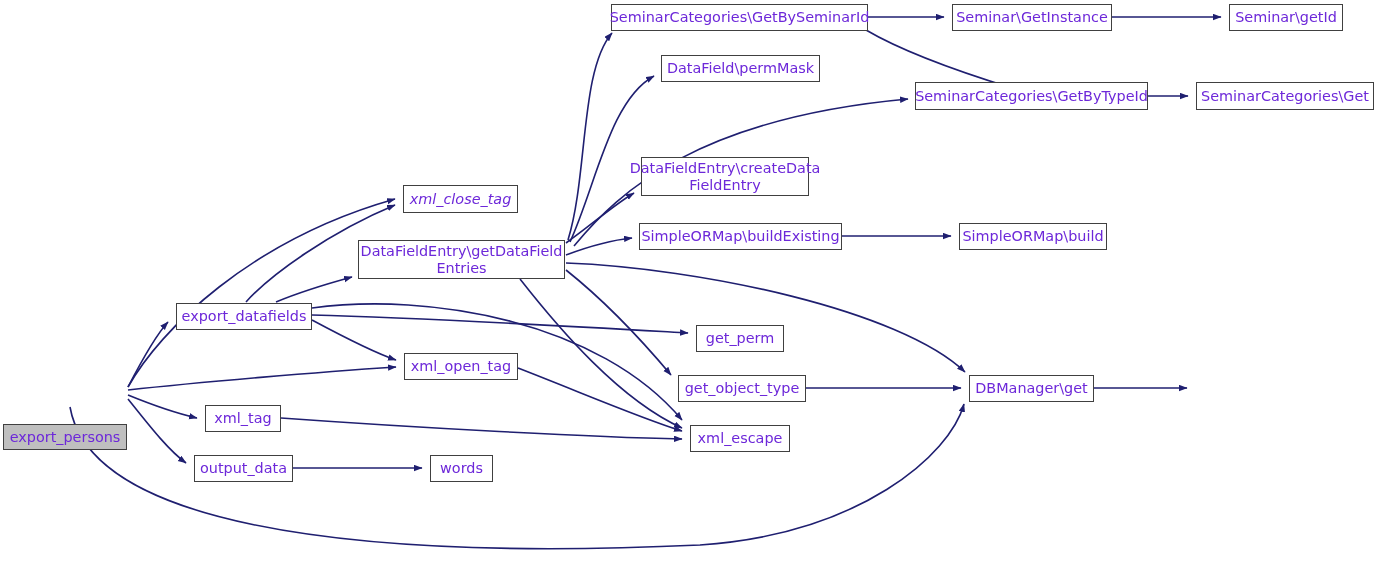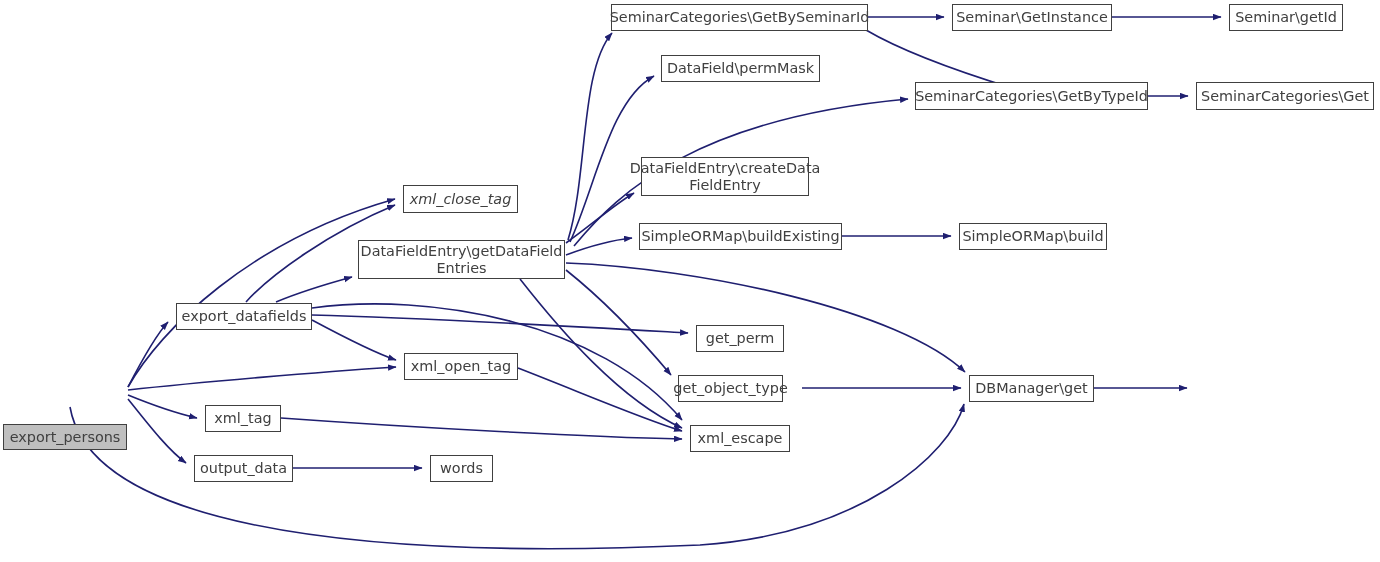--- a/index.html
+++ b/index.html
@@ -21,21 +21,21 @@
     top: 0;
     width: 1380px;
     height: 562px;
     pointer-events: none;
   }
   .node {
     position: absolute;
     box-sizing: border-box;
     border: 1px solid #404040;
     background: #ffffff;
-    color: #404040;
+    color: #6d28d9;
     font-size: 14.4px;
     line-height: 1.12;
     display: flex;
     align-items: center;
     justify-content: center;
     text-align: center;
     white-space: pre-line;
     letter-spacing: 0px;
   }
   .node.highlight {
@@ -118,21 +118,21 @@
   </div>
   <div class="node" style="left: 430px; top: 455px; width: 63px; height: 27px;">
     <span class="node-label">words</span>
   </div>
   <div class="node" style="left: 690px; top: 425px; width: 100px; height: 27px;">
     <span class="node-label">xml_escape</span>
   </div>
   <div class="node" style="left: 696px; top: 325px; width: 88px; height: 27px;">
     <span class="node-label">get_perm</span>
   </div>
-  <div class="node" style="left: 678px; top: 375px; width: 105px; height: 27px;">
+  <div class="node" style="left: 678px; top: 375px; width: 128px; height: 27px;">
     <span class="node-label">get_object_type</span>
   </div>
   <div class="node" style="left: 611px; top: 4px; width: 257px; height: 27px;">
     <span class="node-label">SeminarCategories\GetBySeminarId</span>
   </div>
   <div class="node" style="left: 661px; top: 55px; width: 159px; height: 27px;">
     <span class="node-label">DataField\permMask</span>
   </div>
   <div class="node" style="left: 641px; top: 157px; width: 168px; height: 39px;">
     <span class="node-label">DataFieldEntry\createData

